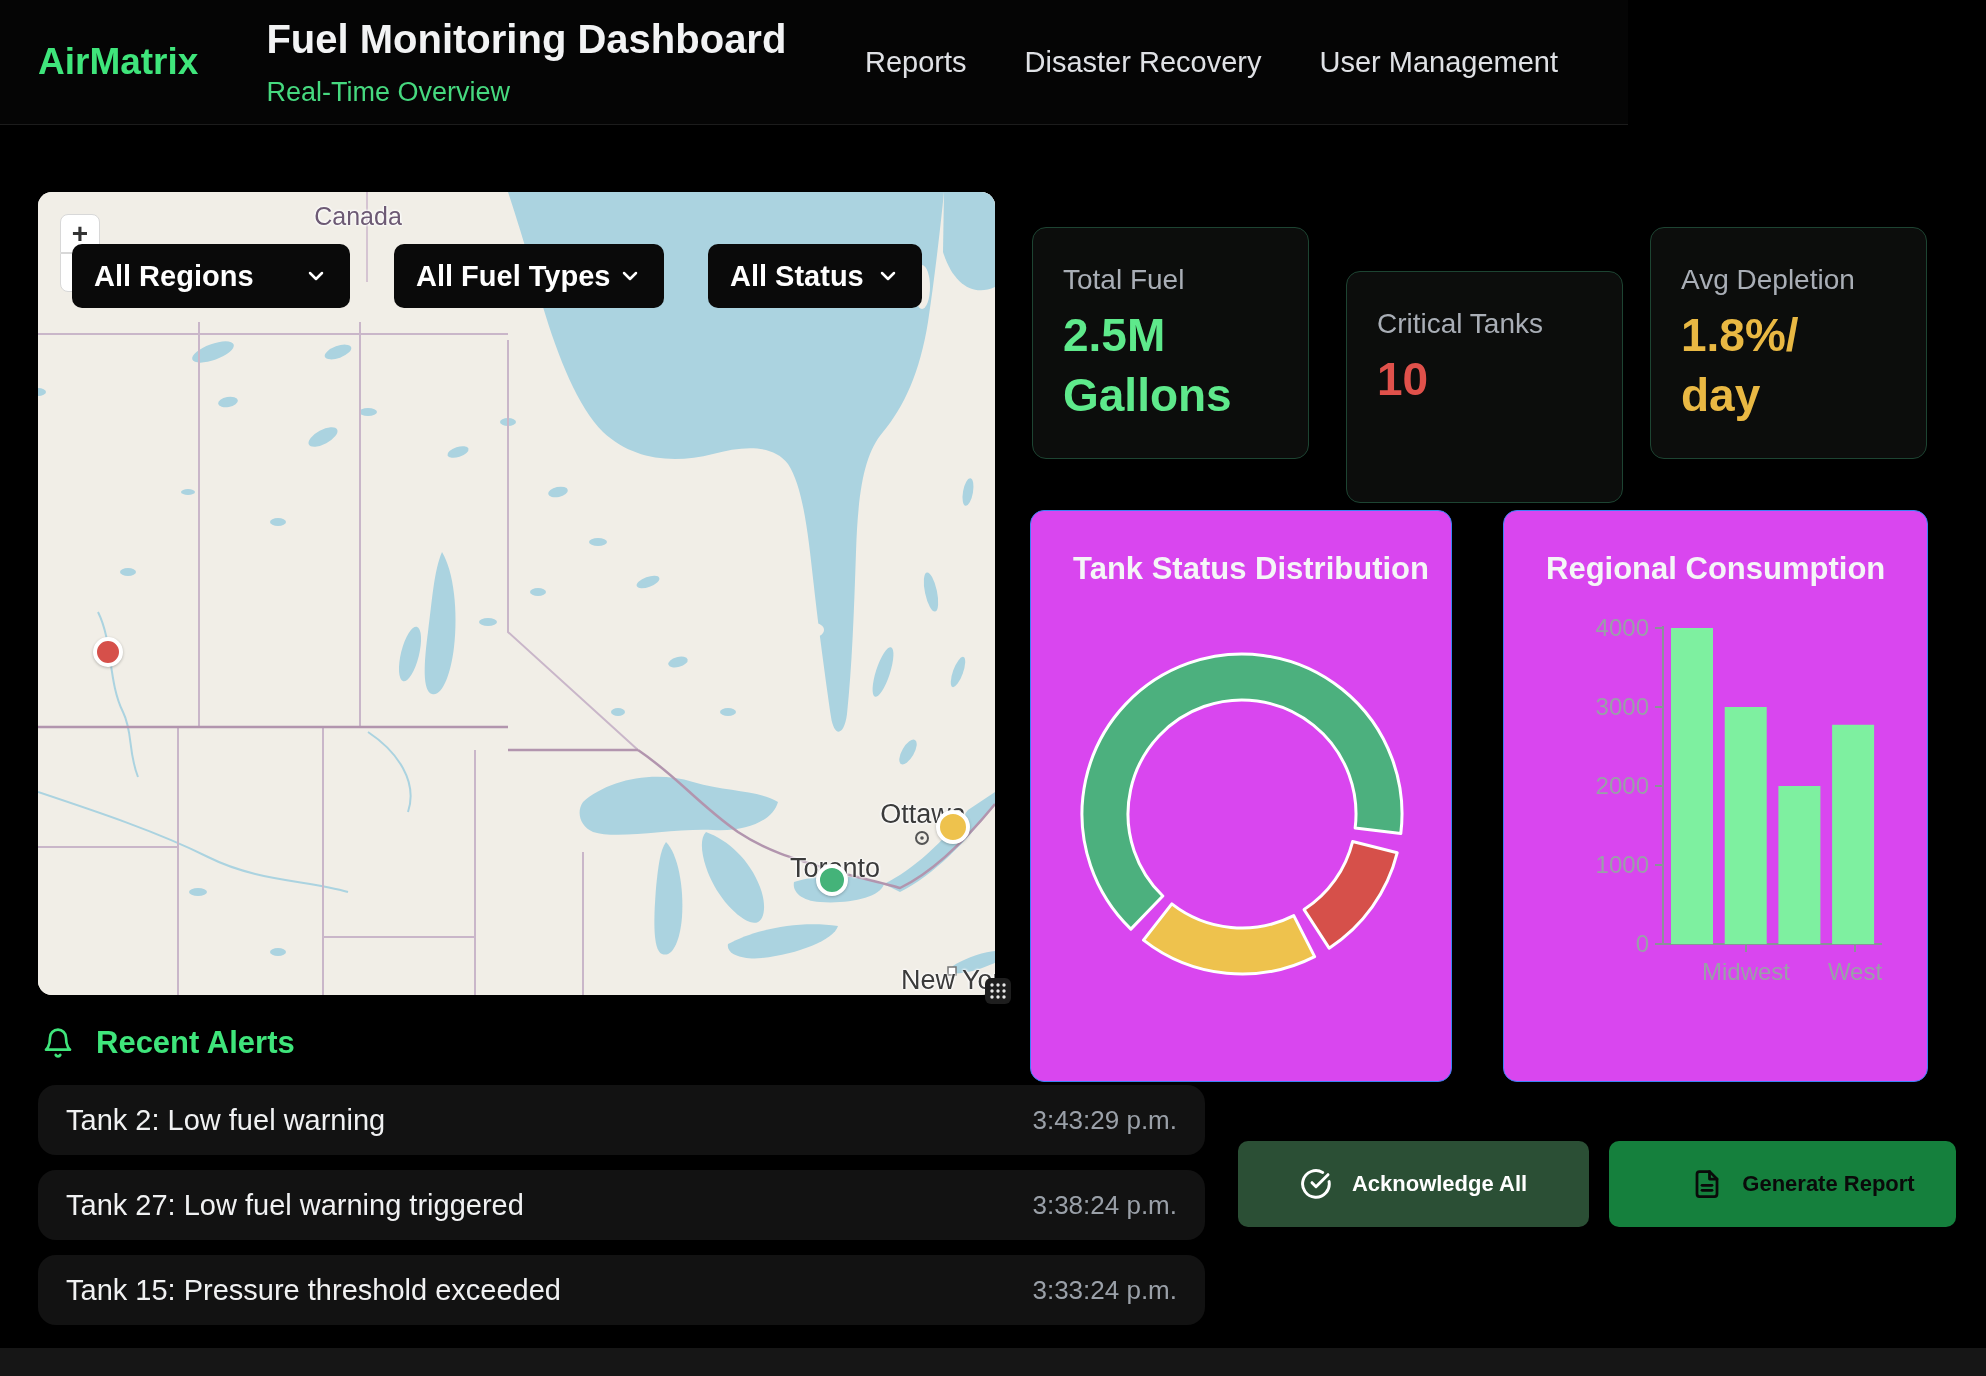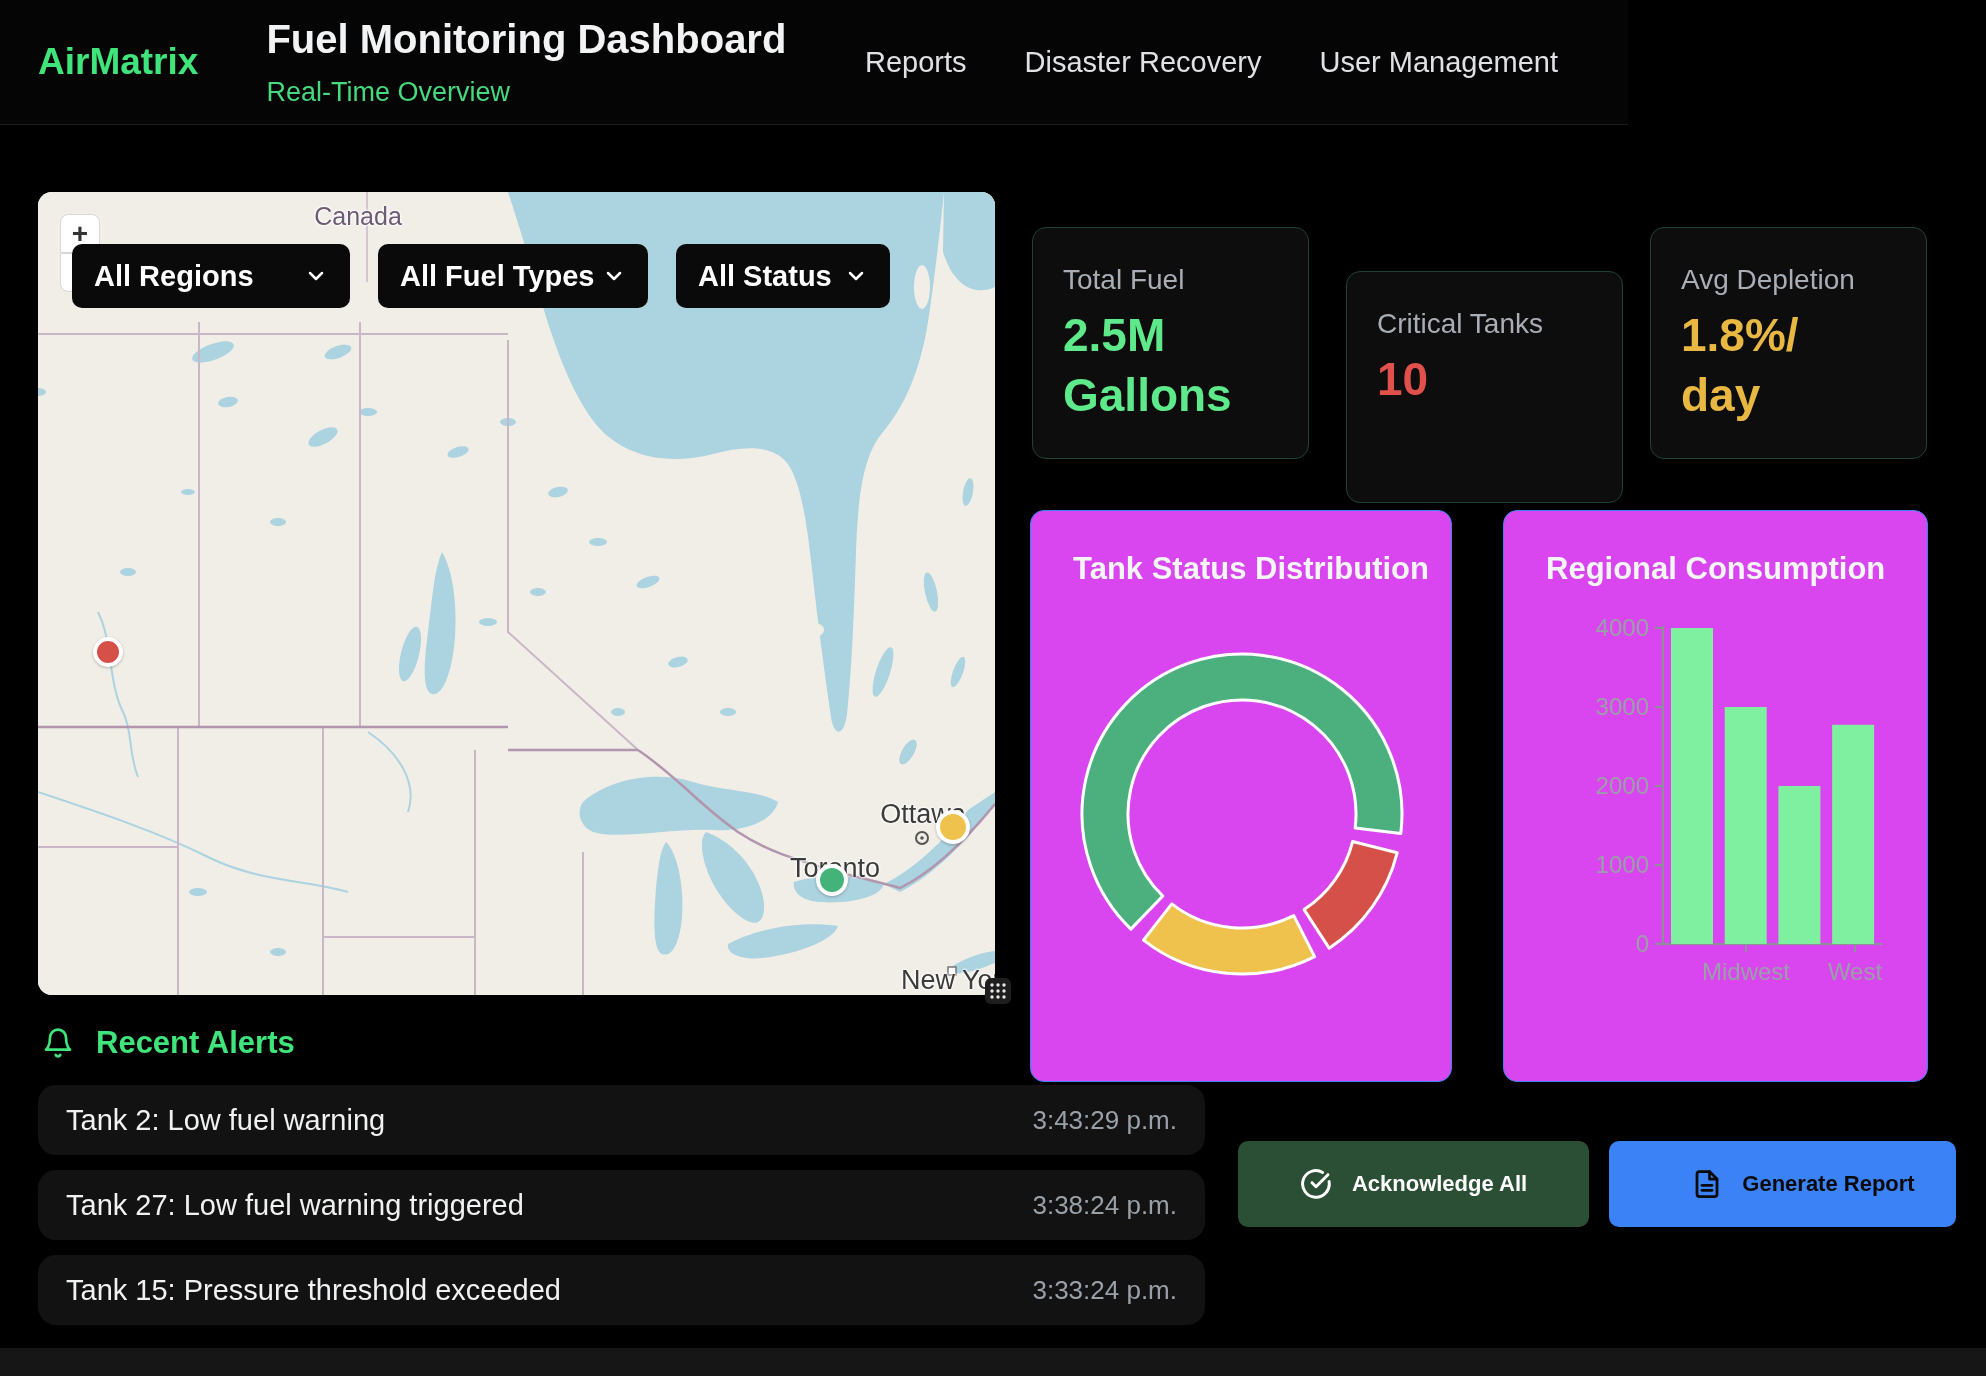--- a/index.html
+++ b/index.html
@@ -21,21 +21,21 @@
   .map svg.basemap{position:absolute;left:0;top:0;}
   .maplabel{position:absolute;transform:translate(-50%,-50%);white-space:nowrap;
             text-shadow:0 0 3px #fff,0 0 3px #fff,0 0 3px #fff;}
   .country-label{font-size:25px;color:#6d5a74;font-weight:400;}
   .city-label{font-size:27px;color:#3b3b3b;}
   .zoombtn{position:absolute;left:22px;width:40px;height:39px;background:#fff;color:#333;
            font-size:28px;font-weight:700;display:flex;align-items:center;justify-content:center;
            box-sizing:border-box;cursor:pointer;border:1px solid #d8d8d8;}
   .zoom-in{top:22px;border-radius:8px 8px 0 0;}
   .zoom-out{top:61px;border-radius:0 0 8px 8px;}
-  .filters{position:absolute;left:34px;top:52px;display:flex;gap:28px;z-index:5;}
+  .filters{position:absolute;left:34px;top:52px;display:flex;gap:44px;z-index:5;}
   .dropdown{height:64px;background:#0a0a0a;border-radius:10px;color:#fff;font-size:29px;font-weight:700;
             display:flex;align-items:center;justify-content:space-between;box-sizing:border-box;
             padding:0 22px;cursor:pointer;}
   .dd-regions{width:278px;}
   .dd-fuel{width:270px;}
   .dd-status{width:214px;}
   .marker{position:absolute;border-radius:50%;border:4px solid #fff;box-sizing:border-box;
           transform:translate(-50%,-50%);box-shadow:0 1px 3px rgba(0,0,0,.25);cursor:pointer;}
   .drag-handle{position:absolute;left:985px;top:978px;width:26px;height:26px;background:#1e1e1e;
                border-radius:6px;display:flex;align-items:center;justify-content:center;cursor:grab;}
@@ -58,21 +58,21 @@
   .alert-row{position:absolute;left:38px;width:1167px;height:70px;background:#121212;border-radius:18px;
              display:flex;align-items:center;justify-content:space-between;box-sizing:border-box;
              padding:0 28px;}
   .alert-row .msg{font-size:29px;color:#f0f1f2;}
   .alert-row .time{font-size:26px;color:#9aa0a8;}
 
   
   .btn{position:absolute;top:1141px;height:86px;border-radius:10px;display:flex;align-items:center;
        justify-content:center;gap:20px;font-size:22px;font-weight:700;cursor:pointer;box-sizing:border-box;}
   .btn-ack{left:1238px;width:351px;background:#2b4f35;color:#fff;}
-  .btn-gen{left:1609px;width:347px;background:#3b82f6;color:#0a0a0a;padding-left:42px;}
+  .btn-gen{left:1609px;width:347px;background:#15803d;color:#0a0a0a;padding-left:42px;}
 
   .footerbar{position:absolute;left:0;top:1348px;width:1986px;height:28px;background:#161616;}
 </style>
 </head>
 <body>
 
 <div id="app">
 
   <div class="header">
     <div class="logo">AirMatrix</div>

